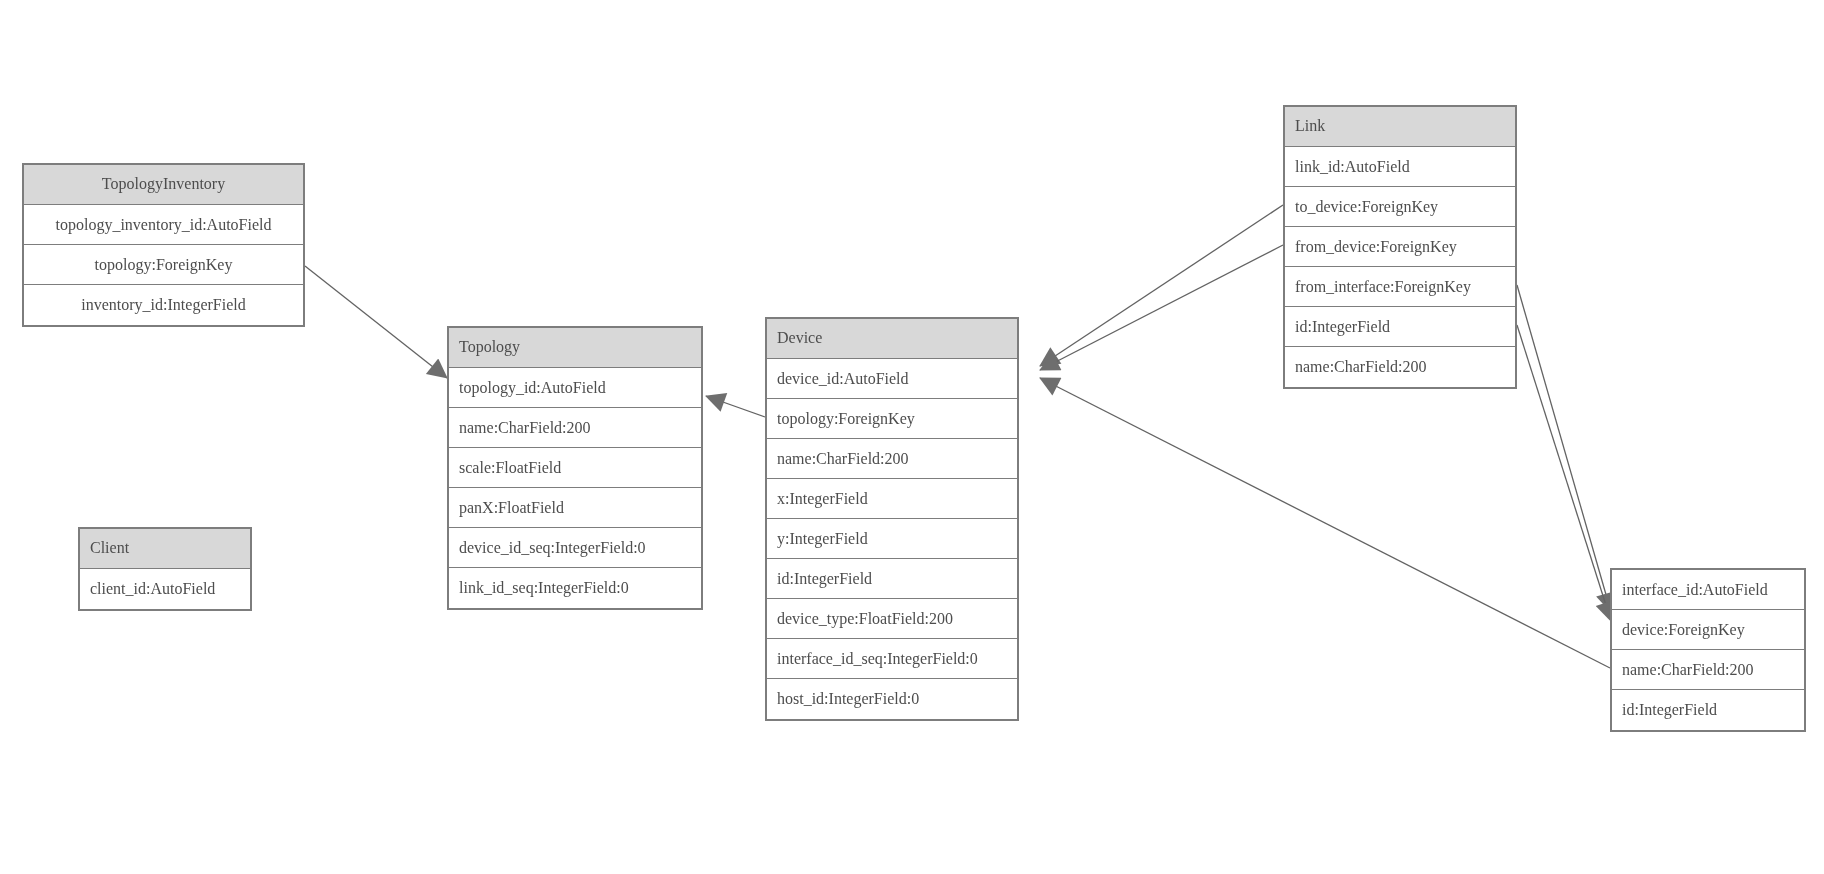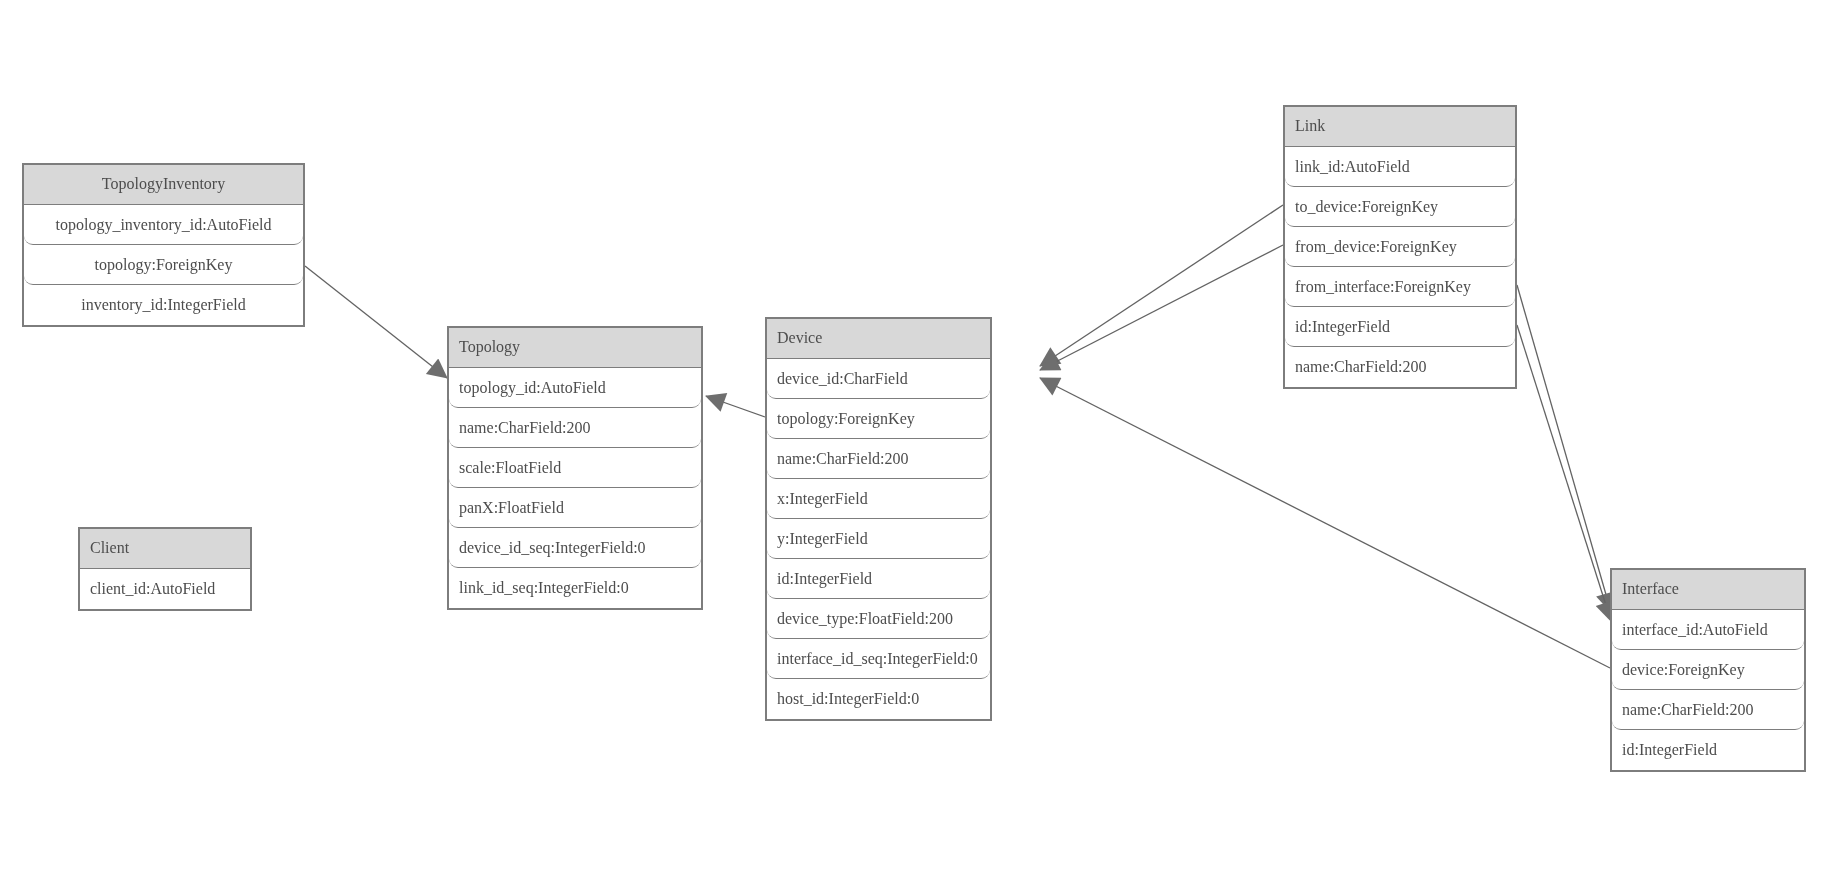--- a/index.html
+++ b/index.html
@@ -41,29 +41,28 @@
   }
   .entity-row {
     height: 40px;
     line-height: 39px;
     padding: 0 10px;
     border-bottom: 1px solid #7d7d7d;
     box-sizing: border-box;
     background: #ffffff;
     white-space: nowrap;
     overflow: hidden;
-    border-radius: 9px;
   }
   .entity-row:last-child { border-bottom: none; }
 
   
   #ent-topology-inventory { left: 22px;   top: 163px; width: 283px; text-align: center; }
   #ent-topology           { left: 447px;  top: 326px; width: 256px; }
   #ent-client             { left: 78px;   top: 527px; width: 174px; }
-  #ent-device             { left: 765px;  top: 317px; width: 227px; }
+  #ent-device             { left: 765px;  top: 317px; width: 254px; }
   #ent-link               { left: 1283px; top: 105px; width: 234px; }
   #ent-interface          { left: 1610px; top: 568px; width: 196px; }
 </style>
 </head>
 <body>
 
 <div class="canvas">
 
   <svg class="edges" viewBox="0 0 1824 874" xmlns="http://www.w3.org/2000/svg">
     <defs>
@@ -97,21 +96,21 @@
     <div class="entity-row">link_id_seq:IntegerField:0</div>
   </div>
 
   <div class="entity" id="ent-client">
     <div class="entity-header">Client</div>
     <div class="entity-row">client_id:AutoField</div>
   </div>
 
   <div class="entity" id="ent-device">
     <div class="entity-header">Device</div>
-    <div class="entity-row">device_id:CharField</div>
+    <div class="entity-row">device_id:AutoField</div>
     <div class="entity-row">topology:ForeignKey</div>
     <div class="entity-row">name:CharField:200</div>
     <div class="entity-row">x:IntegerField</div>
     <div class="entity-row">y:IntegerField</div>
     <div class="entity-row">id:IntegerField</div>
     <div class="entity-row">device_type:FloatField:200</div>
     <div class="entity-row">interface_id_seq:IntegerField:0</div>
     <div class="entity-row">host_id:IntegerField:0</div>
   </div>
 
@@ -119,20 +118,19 @@
     <div class="entity-header">Link</div>
     <div class="entity-row">link_id:AutoField</div>
     <div class="entity-row">to_device:ForeignKey</div>
     <div class="entity-row">from_device:ForeignKey</div>
     <div class="entity-row">from_interface:ForeignKey</div>
     <div class="entity-row">id:IntegerField</div>
     <div class="entity-row">name:CharField:200</div>
   </div>
 
   <div class="entity" id="ent-interface">
-    <div class="entity-header">Interface</div>
     <div class="entity-row">interface_id:AutoField</div>
     <div class="entity-row">device:ForeignKey</div>
     <div class="entity-row">name:CharField:200</div>
     <div class="entity-row">id:IntegerField</div>
   </div>
 
 </div>
 
 </body></html>

